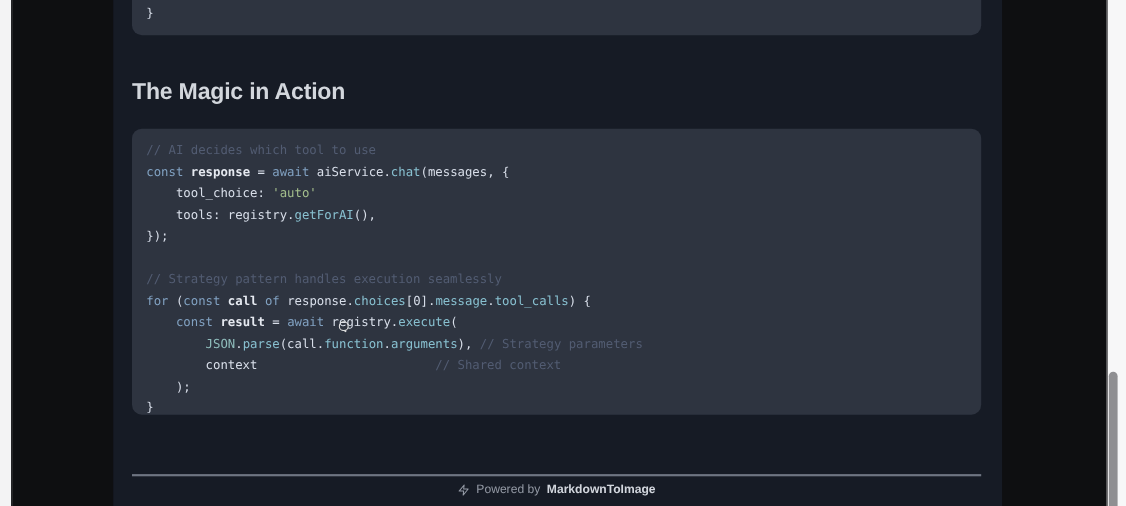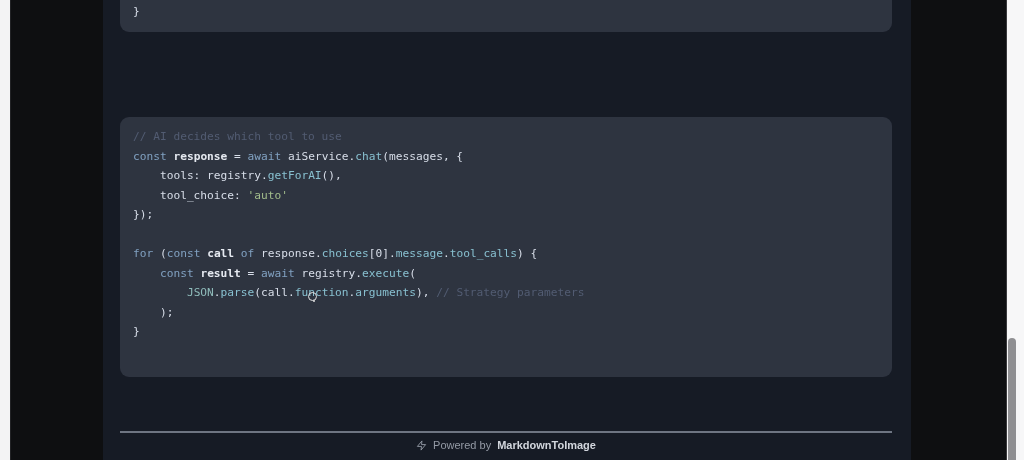--- a/index.html
+++ b/index.html
@@ -73,31 +73,34 @@
 <body>
 
 <div class="left-strip"></div>
 
 <div class="card">
 
   <div class="code-block code-top">
       <div class="code-line"><span class="tk-plain">}</span></div>
     </div>
 
+  <div class="heading">The Magic in Action</div>
 
   <div class="code-block code-main">
       <div class="code-line"><span class="tk-comment">// AI decides which tool to use</span></div>
       <div class="code-line"><span class="tk-kw">const</span><span class="tk-plain"> </span><span class="tk-var">response</span><span class="tk-plain"> = </span><span class="tk-kw">await</span><span class="tk-plain"> aiService.</span><span class="tk-fn">chat</span><span class="tk-plain">(messages, {</span></div>
+      <div class="code-line"><span class="tk-plain">    tool_choice: </span><span class="tk-str">'auto'</span></div>
       <div class="code-line"><span class="tk-plain">    tools: registry.</span><span class="tk-fn">getForAI</span><span class="tk-plain">(),</span></div>
-      <div class="code-line"><span class="tk-plain">    tool_choice: </span><span class="tk-str">'auto'</span></div>
       <div class="code-line"><span class="tk-plain">});</span></div>
       <div class="code-line">&nbsp;</div>
+      <div class="code-line"><span class="tk-comment">// Strategy pattern handles execution seamlessly</span></div>
       <div class="code-line"><span class="tk-kw">for</span><span class="tk-plain"> (</span><span class="tk-kw">const</span><span class="tk-plain"> </span><span class="tk-var">call</span><span class="tk-plain"> </span><span class="tk-kw">of</span><span class="tk-plain"> response.</span><span class="tk-fn">choices</span><span class="tk-plain">[0].</span><span class="tk-fn">message</span><span class="tk-plain">.</span><span class="tk-fn">tool_calls</span><span class="tk-plain">) {</span></div>
       <div class="code-line"><span class="tk-plain">    </span><span class="tk-kw">const</span><span class="tk-plain"> </span><span class="tk-var">result</span><span class="tk-plain"> = </span><span class="tk-kw">await</span><span class="tk-plain"> registry.</span><span class="tk-fn">execute</span><span class="tk-plain">(</span></div>
       <div class="code-line"><span class="tk-plain">        </span><span class="tk-cls">JSON</span><span class="tk-plain">.</span><span class="tk-fn">parse</span><span class="tk-plain">(call.</span><span class="tk-fn">function</span><span class="tk-plain">.</span><span class="tk-fn">arguments</span><span class="tk-plain">), </span><span class="tk-comment">// Strategy parameters</span></div>
+      <div class="code-line"><span class="tk-plain">        context                        </span><span class="tk-comment">// Shared context</span></div>
       <div class="code-line"><span class="tk-plain">    );</span></div>
       <div class="code-line"><span class="tk-plain">}</span></div>
     </div>
 
   <div class="divider"></div>
 
   <div class="footer">
     <span class="zap">
       <svg viewBox="0 0 24 24" width="11" height="11" fill="none" stroke="#949aa5" stroke-width="2" stroke-linejoin="round">
         <polygon points="13 2 3 14 12 14 11 22 21 10 12 10 13 2"></polygon>

